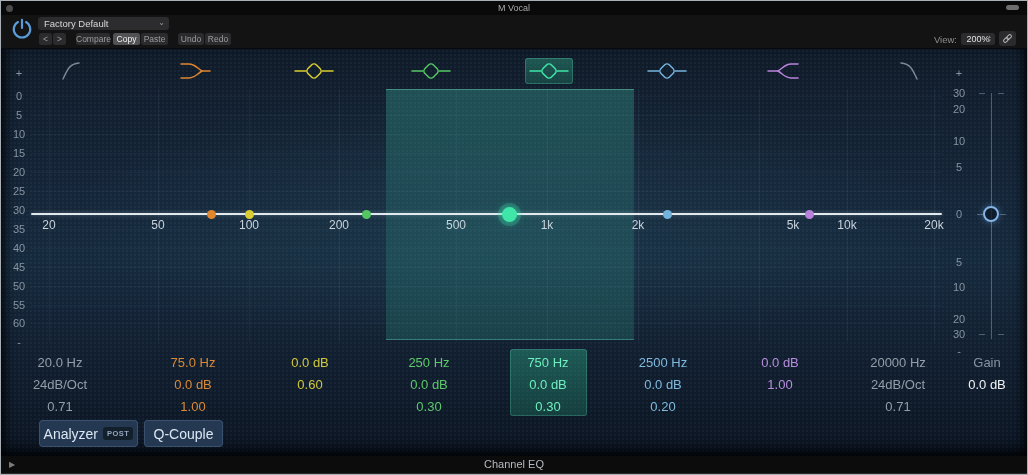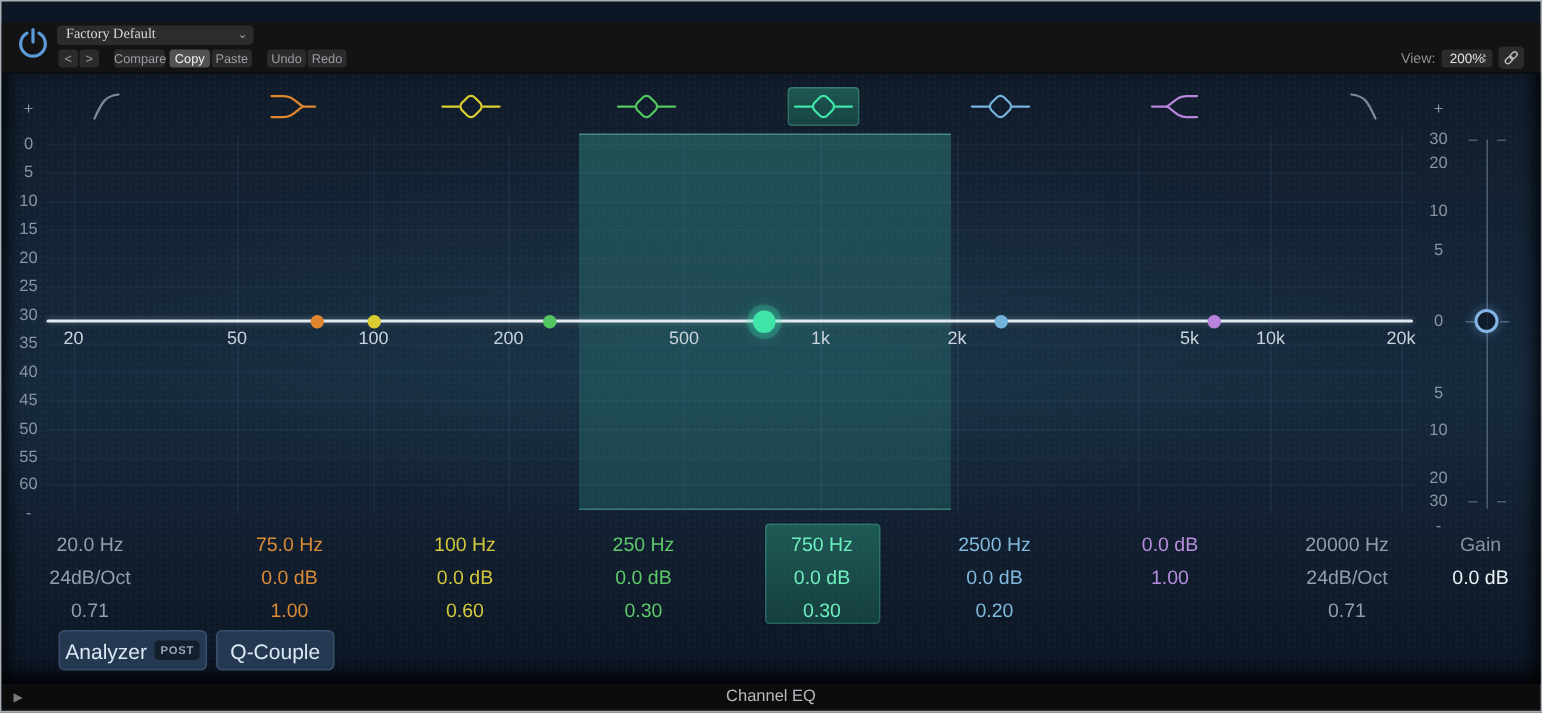--- a/index.html
+++ b/index.html
@@ -9,21 +9,21 @@
   
   .titlebar{position:absolute;top:0;left:0;right:0;height:14px;background:#090909;}
   .titlebar .title{position:absolute;left:0;right:0;top:0;height:14px;line-height:14px;text-align:center;
                    font-size:9px;color:#a9a9a9;}
   .win-dot{position:absolute;left:5px;top:4px;width:7px;height:7px;border-radius:50%;background:#4c4c4c;}
   .win-dash{position:absolute;right:8px;top:4px;width:13px;height:5px;border-radius:2.5px;background:#6e6e6e;}
   
   .toolbar{position:absolute;top:14px;left:0;right:0;height:34px;background:#131313;border-bottom:1px solid #06090d;}
   .power{position:absolute;left:8px;top:1px;width:26px;height:28px;cursor:pointer;}
   .preset{position:absolute;left:37px;top:2px;width:131px;height:13px;background:#2c2c2e;border-radius:3px;
-          font-size:9.5px;color:#d8d8d8;line-height:13px;padding:0 6px;cursor:pointer;font-family:Liberation Serif, serif;}
+          font-size:9.5px;color:#d8d8d8;line-height:13px;padding:0 6px;cursor:pointer;}
   .preset .chev{position:absolute;right:4px;top:-1px;font-size:8px;color:#9a9a9a;}
   .tbtn{position:absolute;top:18px;height:12px;background:#2b2b2d;border-radius:2.5px;color:#9d9da1;
         font-size:8.5px;line-height:12px;text-align:center;cursor:pointer;}
   .tbtn.active{background:#525255;color:#f2f2f2;}
   .viewlabel{position:absolute;top:19px;right:70px;font-size:9.5px;color:#8f8f8f;}
   .viewsel{position:absolute;top:18px;right:32px;width:34px;height:12px;background:#2b2b2d;border-radius:2.5px;
            font-size:9px;color:#e2e2e2;line-height:12px;text-align:center;cursor:pointer;}
   .stepper{position:absolute;right:2px;top:0;width:7px;height:12px;display:flex;flex-direction:column;
            justify-content:center;color:#8a8a8a;font-size:4.5px;line-height:4px;}
   .linkbtn{position:absolute;top:16px;right:11px;width:17px;height:15px;background:#2b2b2d;border-radius:3px;
@@ -85,20 +85,25 @@
   .disclose{position:absolute;left:8px;top:4px;font-size:8px;color:#7c7c7c;cursor:pointer;}
   .bottomedge{position:absolute;top:472px;left:0;right:0;height:3px;
               background:linear-gradient(180deg,#1f1f1f,#5c5c5c);}
   svg{display:block;}
 </style>
 </head>
 <body>
 
 <div class="window">
 
+  <div class="titlebar">
+    <span class="win-dot"></span>
+    <span class="title">M Vocal</span>
+    <span class="win-dash"></span>
+  </div>
 
   <div class="toolbar">
     <div class="power">
       <svg width="26" height="26" viewBox="0 0 24 24">
         <g stroke="#5b9bd8" stroke-width="2" fill="none" stroke-linecap="round">
           <path d="M12 3.5 v7.5"></path>
           <path d="M8.3 5.6 A 7.6 7.6 0 1 0 15.7 5.6"></path>
         </g>
       </svg>
     </div>
@@ -283,21 +288,20 @@
     <div class="row">20.0 Hz</div>
     <div class="row">24dB/Oct</div>
     <div class="row">0.71</div>
   </div>
   <div class="paramcol" style="left: 137px; color: rgb(219, 138, 54);">
     <div class="row">75.0 Hz</div>
     <div class="row">0.0 dB</div>
     <div class="row">1.00</div>
   </div>
   <div class="paramcol" style="left: 254px; color: rgb(210, 200, 60);">
-    <div class="row">100 Hz</div>
     <div class="row">0.0 dB</div>
     <div class="row">0.60</div>
   </div>
   <div class="paramcol" style="left: 373px; color: rgb(93, 201, 107);">
     <div class="row">250 Hz</div>
     <div class="row">0.0 dB</div>
     <div class="row">0.30</div>
   </div>
   <div class="paramcol" style="left: 492px; color: rgb(111, 239, 191);">
     <div class="row">750 Hz</div>

